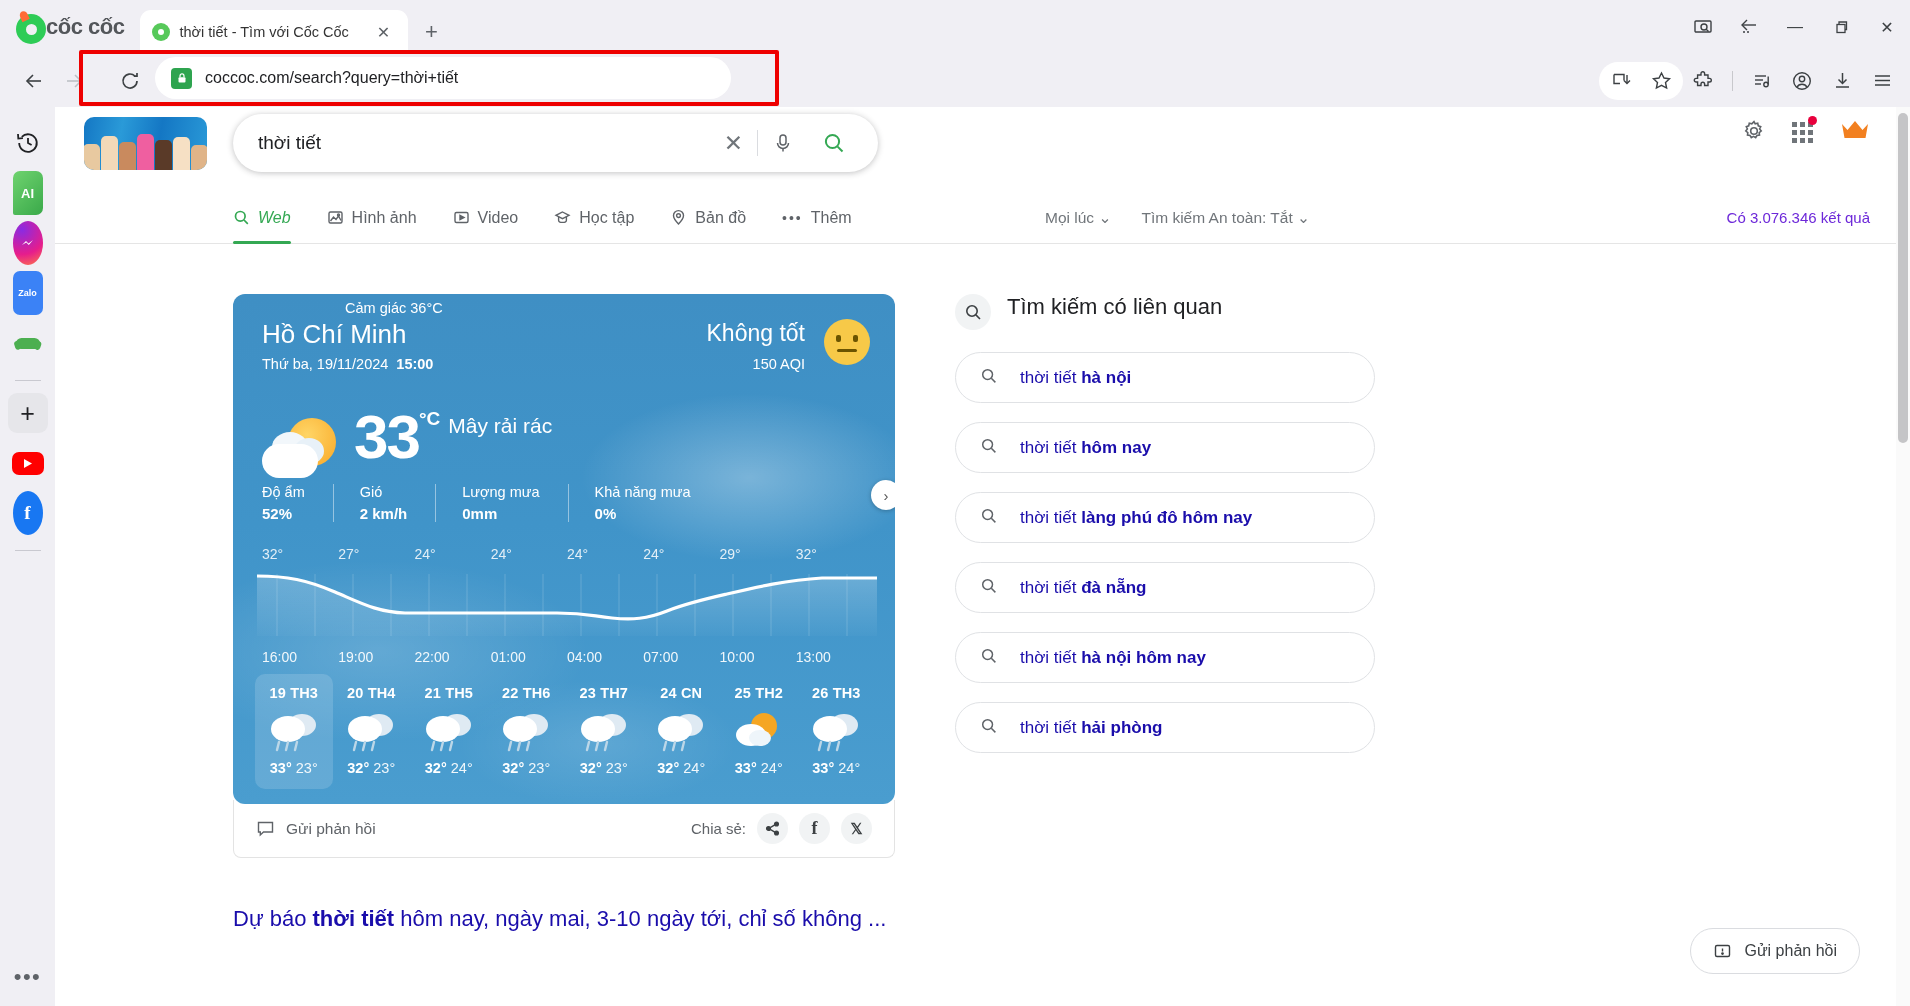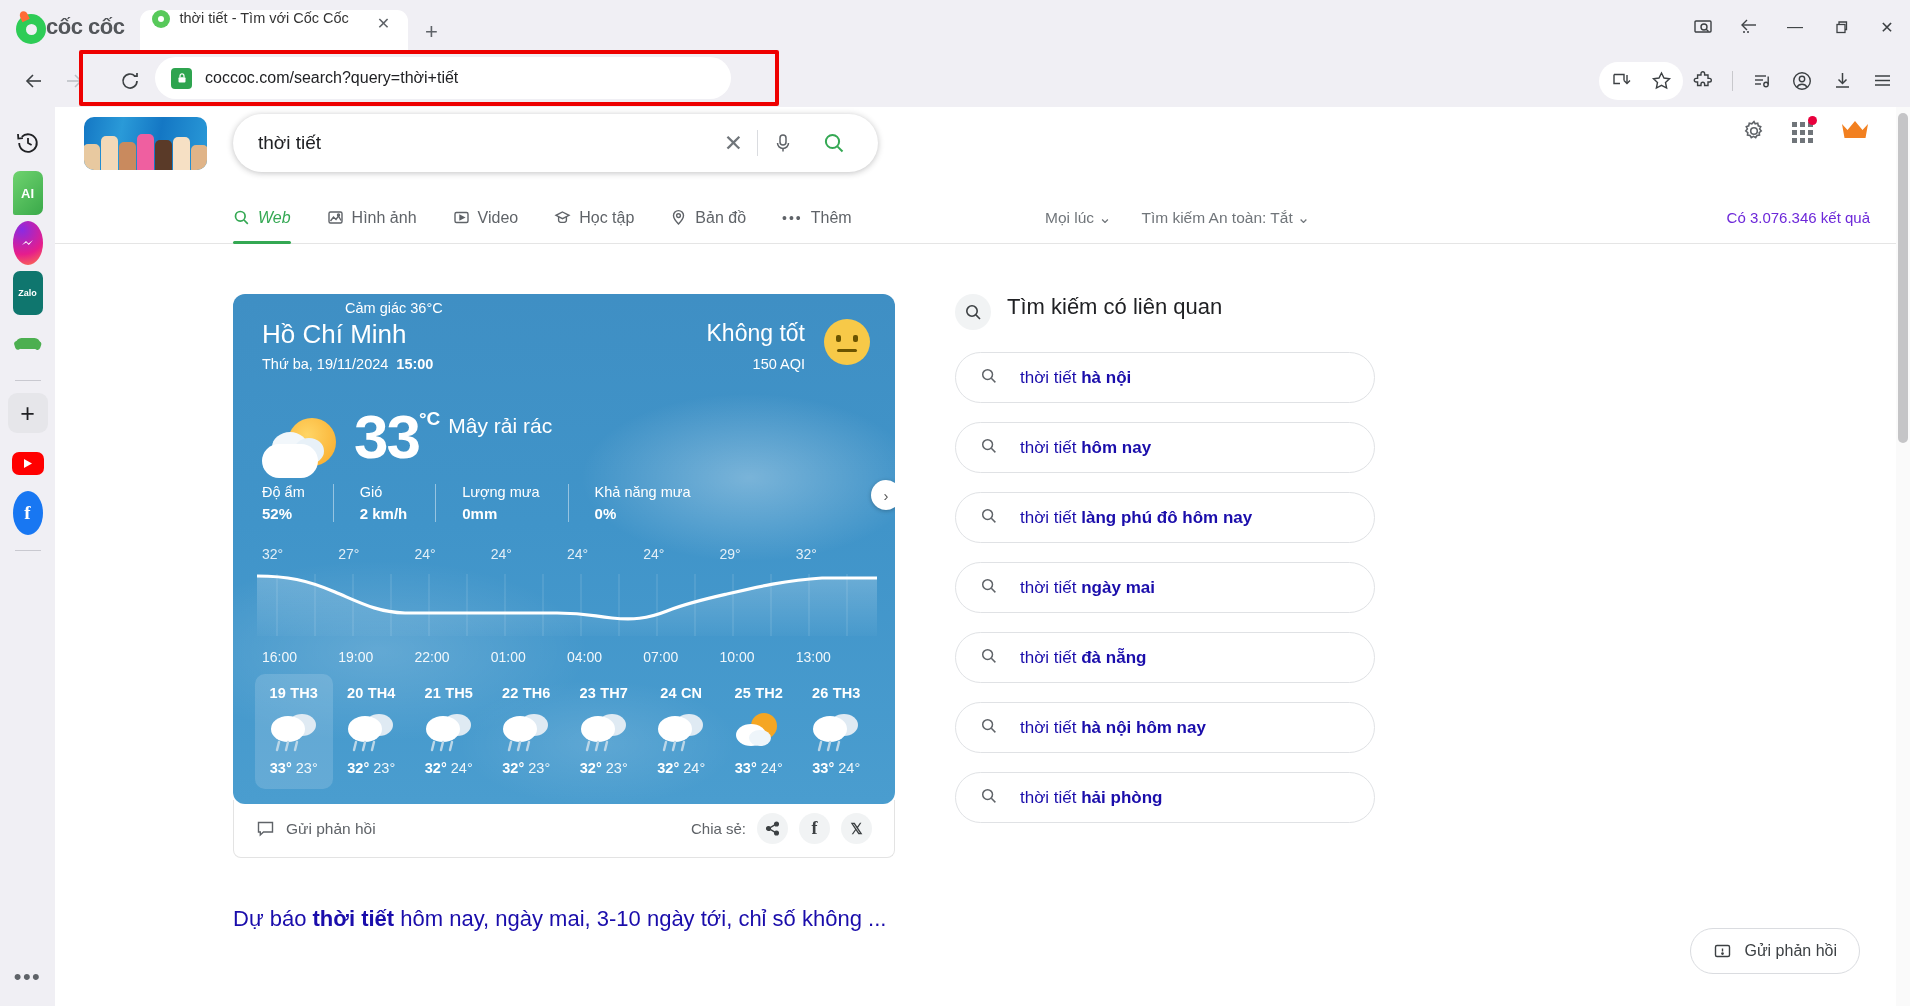--- a/index.html
+++ b/index.html
@@ -31,21 +31,21 @@
   }
   .cc-mark::before{
     content:"";position:absolute;top:-3px;left:4px;width:8px;height:10px;
     background:#ff6b35;border-radius:50% 50% 0 0;transform:rotate(-25deg);
   }
   .cc-text { font-size: 22px; font-weight: 700; color: #53565a; letter-spacing: -0.5px;}
 
   .tab {
     margin-left: 16px; height: 44px; width: 268px;
     background: #ffffff; border-radius: 11px 11px 0 0;
-    display: flex; gap: 9px; padding: 0 12px;
+    display: flex; align-items: center; gap: 9px; padding: 0 12px;
     position: relative;
   }
   .tab-fav {
     width: 18px; height: 18px; border-radius: 50%;
     background: #57c95a; position: relative; flex: none;
     display:flex;align-items:center;justify-content:center;
   }
   .tab-fav::after{content:"";width:6px;height:6px;border-radius:50%;background:#fff;}
   .tab-title {
     font-size: 14.5px; color: #333; white-space: nowrap;
@@ -470,21 +470,21 @@
     <div class="sb-sq" style="background:linear-gradient(135deg,#6fd36f,#3aa94a);border-radius:7px 7px 7px 2px">AI</div>
   </div>
   <div class="sb-item">
     <div class="sb-sq" style="border-radius:50%;background:radial-gradient(circle at 30% 20%,#8a2be2,#e61d8c 60%,#ff7a45)">
       <svg width="16" height="16" viewBox="0 0 16 16" fill="#fff">
           <path d="M2 10l4-4 2.5 2.5L13 5l-4.2 5L6.3 7.6 2 10z"></path>
         </svg>
     </div>
   </div>
   <div class="sb-item">
-    <div class="sb-sq" style="background:#0f766e;font-size:9px">Zalo</div>
+    <div class="sb-sq" style="background:#3b82f6;font-size:9px">Zalo</div>
   </div>
   <div class="sb-item">
     <div class="sb-sq" style="background:transparent">
       <svg width="28" height="20" viewBox="0 0 28 20" fill="#4caf50">
         <rect x="2" y="5" width="24" height="11" rx="5.5"></rect>
         <rect x="0.5" y="8" width="6" height="9" rx="3" transform="rotate(-18 3 12)"></rect>
         <rect x="21" y="8" width="6" height="9" rx="3" transform="rotate(18 24 12)"></rect>
       </svg>
     </div>
   </div>
@@ -934,29 +934,20 @@
         </span>
         <span class="rel-txt"><span>thời tiết </span><b>làng phú đô hôm nay</b></span>
       </div>
       <div class="rel-item">
         <span class="magn">
           <svg width="18" height="18" viewBox="0 0 18 18" fill="none" stroke="#5f6368" stroke-width="1.5">
               <circle cx="7.6" cy="7.6" r="4.9"></circle>
               <line x1="11.3" y1="11.3" x2="15.4" y2="15.4"></line>
             </svg>
         </span>
-        <span class="rel-txt"><span>thời tiết </span><b>ngày mai</b></span>
-      </div>
-      <div class="rel-item">
-        <span class="magn">
-          <svg width="18" height="18" viewBox="0 0 18 18" fill="none" stroke="#5f6368" stroke-width="1.5">
-              <circle cx="7.6" cy="7.6" r="4.9"></circle>
-              <line x1="11.3" y1="11.3" x2="15.4" y2="15.4"></line>
-            </svg>
-        </span>
         <span class="rel-txt"><span>thời tiết </span><b>đà nẵng</b></span>
       </div>
       <div class="rel-item">
         <span class="magn">
           <svg width="18" height="18" viewBox="0 0 18 18" fill="none" stroke="#5f6368" stroke-width="1.5">
               <circle cx="7.6" cy="7.6" r="4.9"></circle>
               <line x1="11.3" y1="11.3" x2="15.4" y2="15.4"></line>
             </svg>
         </span>
         <span class="rel-txt"><span>thời tiết </span><b>hà nội hôm nay</b></span>

